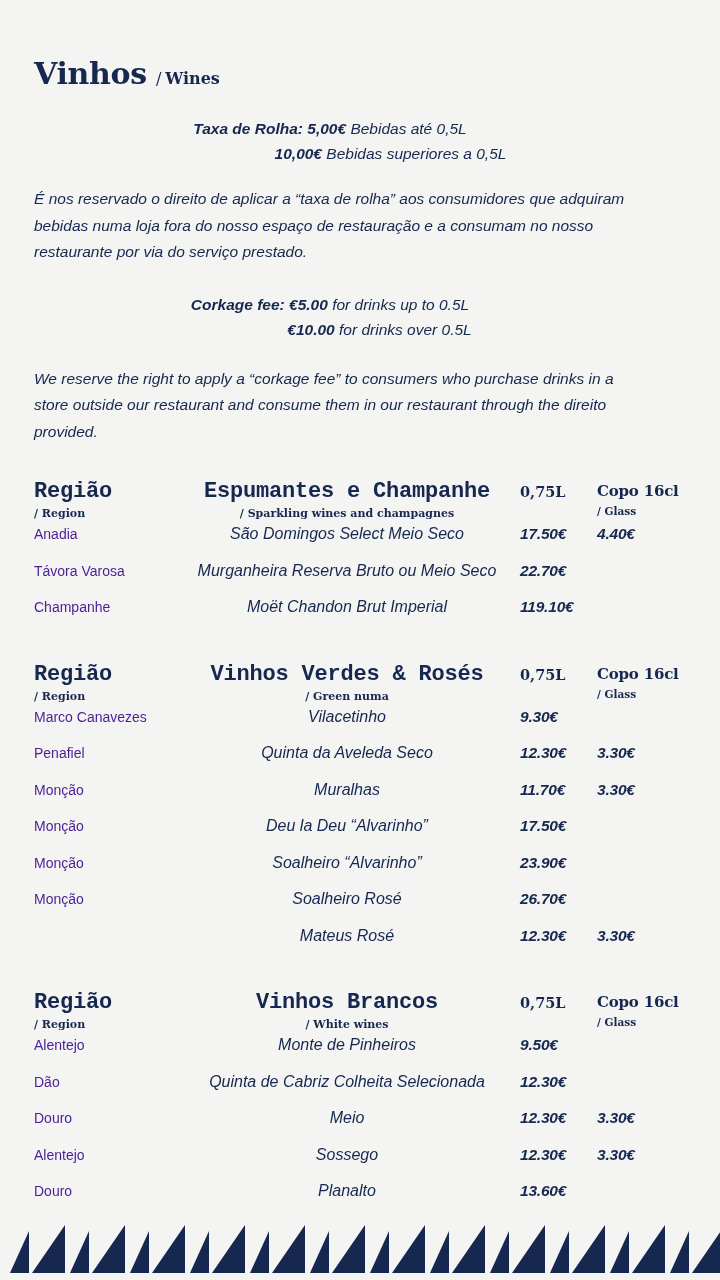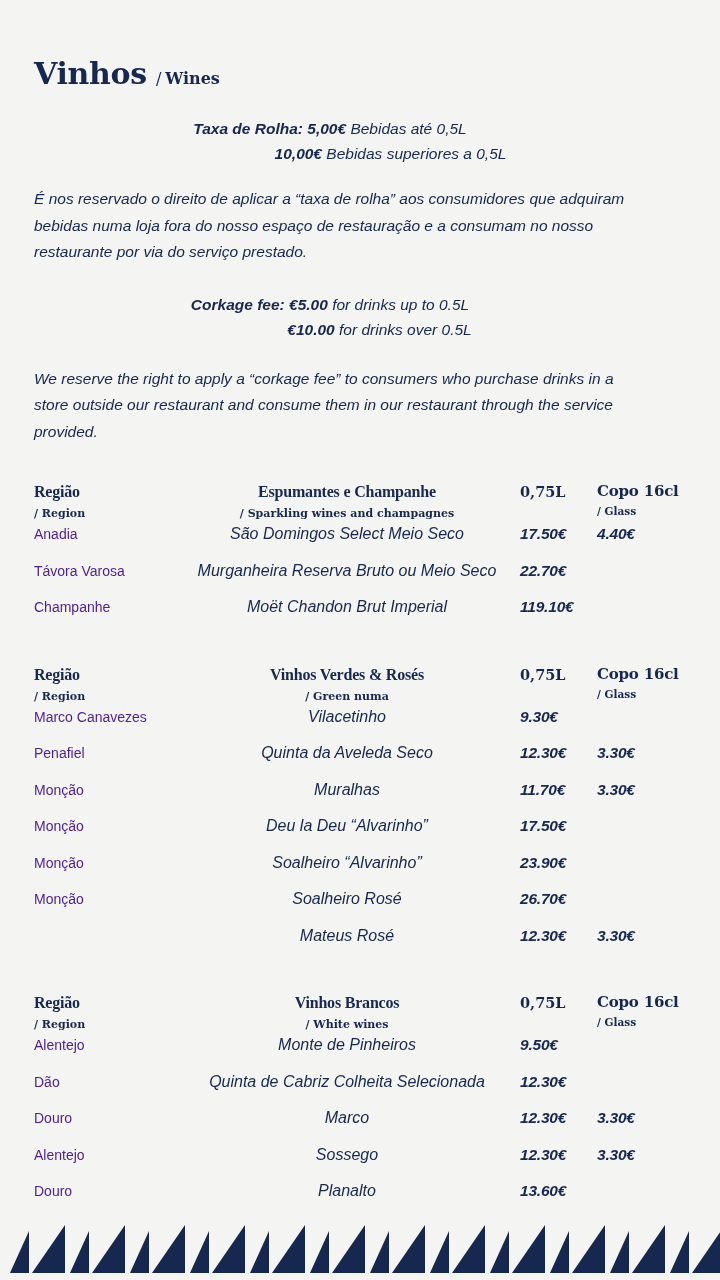--- a/index.html
+++ b/index.html
@@ -90,23 +90,23 @@
 
   .c-region { width: 140px; flex: 0 0 140px; }
   .c-name   { width: 346px; flex: 0 0 346px; text-align: center; }
   .c-bottle { width: 77px;  flex: 0 0 77px; }
   .c-glass  { width: 89px;  flex: 0 0 89px; }
 
   
   .head-row { align-items: flex-start; padding-bottom: 2px; }
 
   .h-pt {
-    font-family: Liberation Serif, serif;
-    font-weight: 700;
-    font-size: 16px;
+    font-family: Liberation Mono, monospace;
+    font-weight: 700;
+    font-size: 22px;
     line-height: 25px;
     letter-spacing: -0.2px;
   }
   .h-en {
     font-family: "DejaVu Serif", serif;
     font-weight: 700;
     font-size: 11px;
     line-height: 17px;
     margin-top: 1px;
   }
@@ -190,21 +190,21 @@
     <div class="fee-line">
       <span class="lead">Corkage fee:</span>
       <span class="amt">€5.00</span>
       <span>for drinks up to 0.5L</span>
     </div>
     <div class="fee-line second en">
       <span class="amt">€10.00</span>
       <span>for drinks over 0.5L</span>
     </div>
   </div>
-  <div class="policy en">We reserve the right to apply a “corkage fee” to consumers who purchase drinks in a store outside our restaurant and consume them in our restaurant through the service provided.</div>
+  <div class="policy en">We reserve the right to apply a “corkage fee” to consumers who purchase drinks in a store outside our restaurant and consume them in our restaurant through the direito provided.</div>
 
   <div id="sections-host">
       <div class="section first">
         <div class="row head-row">
           <div class="c-region">
             <div class="h-pt">Região</div>
             <div class="h-en">/ Region</div>
           </div>
           <div class="c-name">
             <div class="h-pt">Espumantes e Champanhe</div>
@@ -323,21 +323,21 @@
           <div class="c-glass price"></div>
         </div>
         <div class="row data-row">
           <div class="c-region region">Dão</div>
           <div class="c-name wname">Quinta de Cabriz Colheita Selecionada</div>
           <div class="c-bottle price">12.30€</div>
           <div class="c-glass price"></div>
         </div>
         <div class="row data-row">
           <div class="c-region region">Douro</div>
-          <div class="c-name wname">Marco</div>
+          <div class="c-name wname">Meio</div>
           <div class="c-bottle price">12.30€</div>
           <div class="c-glass price">3.30€</div>
         </div>
         <div class="row data-row">
           <div class="c-region region">Alentejo</div>
           <div class="c-name wname">Sossego</div>
           <div class="c-bottle price">12.30€</div>
           <div class="c-glass price">3.30€</div>
         </div>
         <div class="row data-row">

